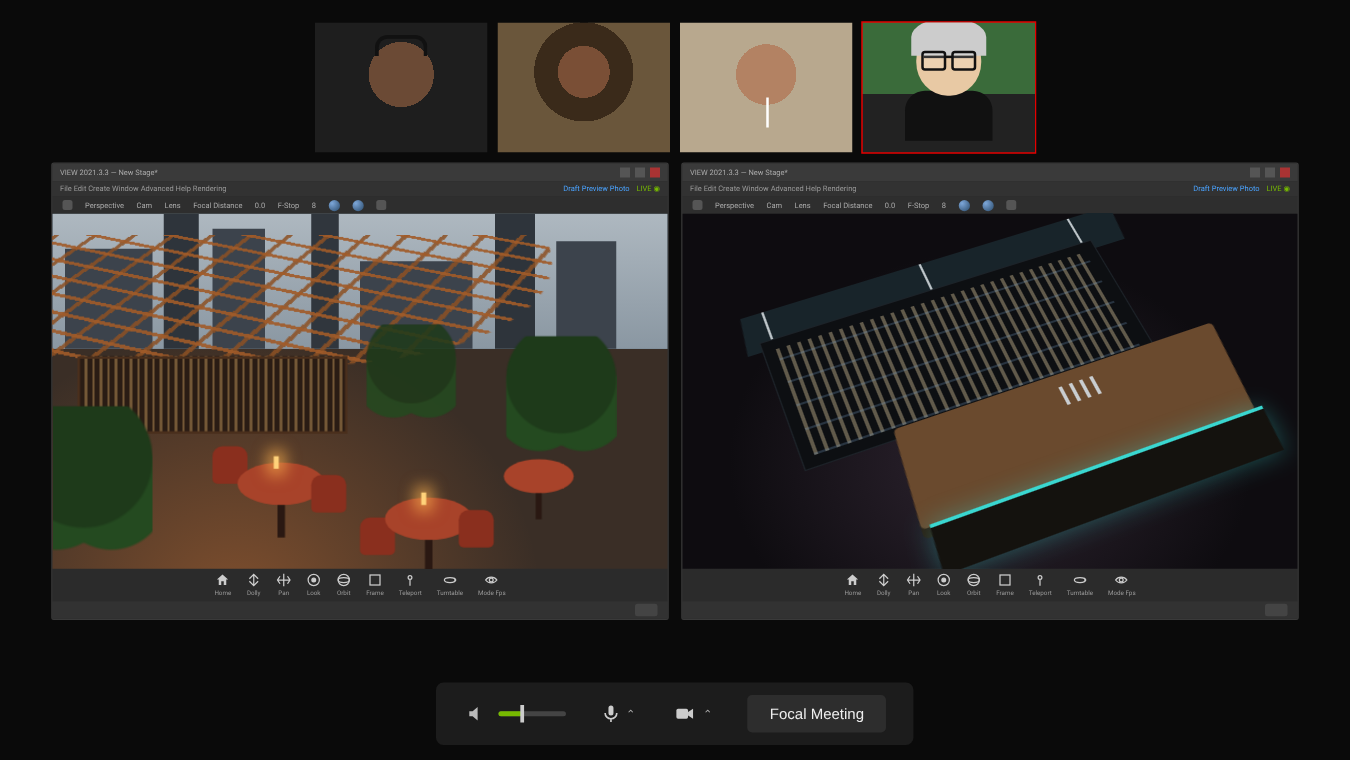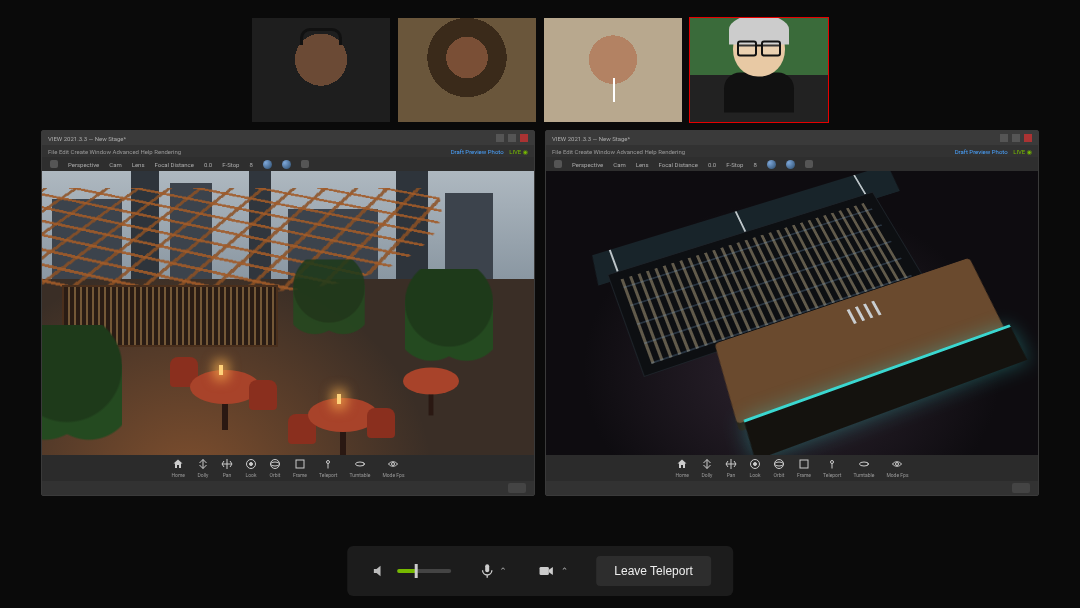--- a/index.html
+++ b/index.html
@@ -464,14 +464,14 @@
       </svg>
     <span class="chev">⌃</span>
   </div>
   <div class="ctrl-ic">
     <svg width="22" height="16" viewBox="0 0 24 24" fill="#ccc">
         <rect x="2" y="6" width="14" height="12" rx="2"></rect>
         <path d="M16 10l6-4v12l-6-4z"></path>
       </svg>
     <span class="chev">⌃</span>
   </div>
-  <button class="leave-btn">Leave Teleport</button>
+  <button class="leave-btn">Focal Meeting</button>
 </div>
 
 </body></html>

